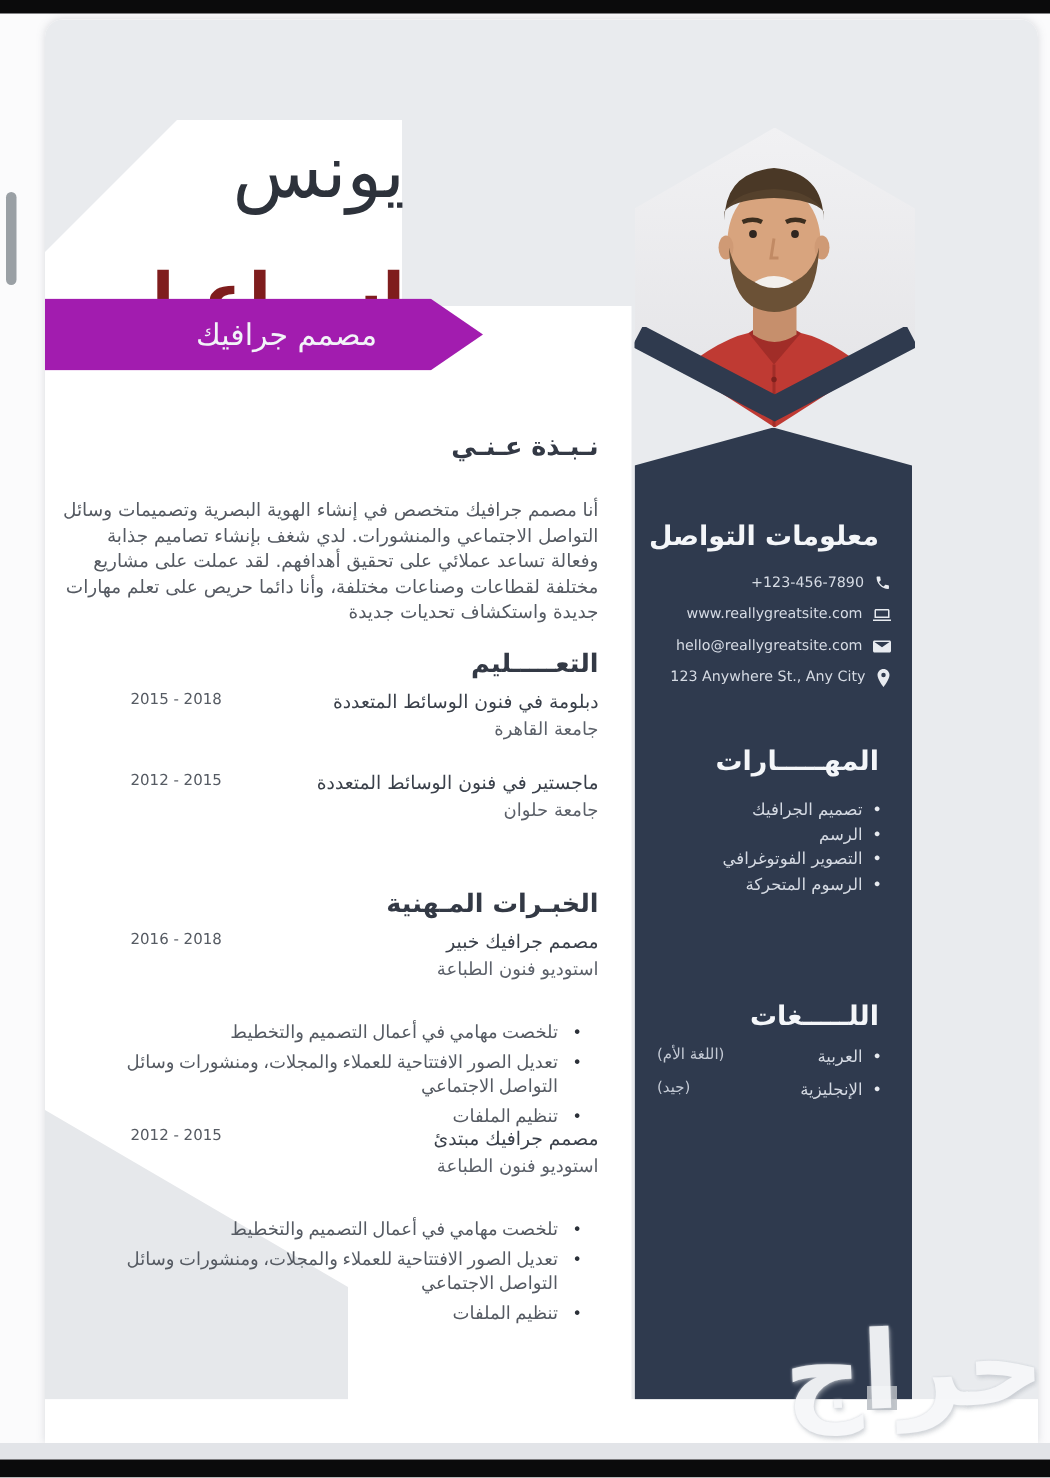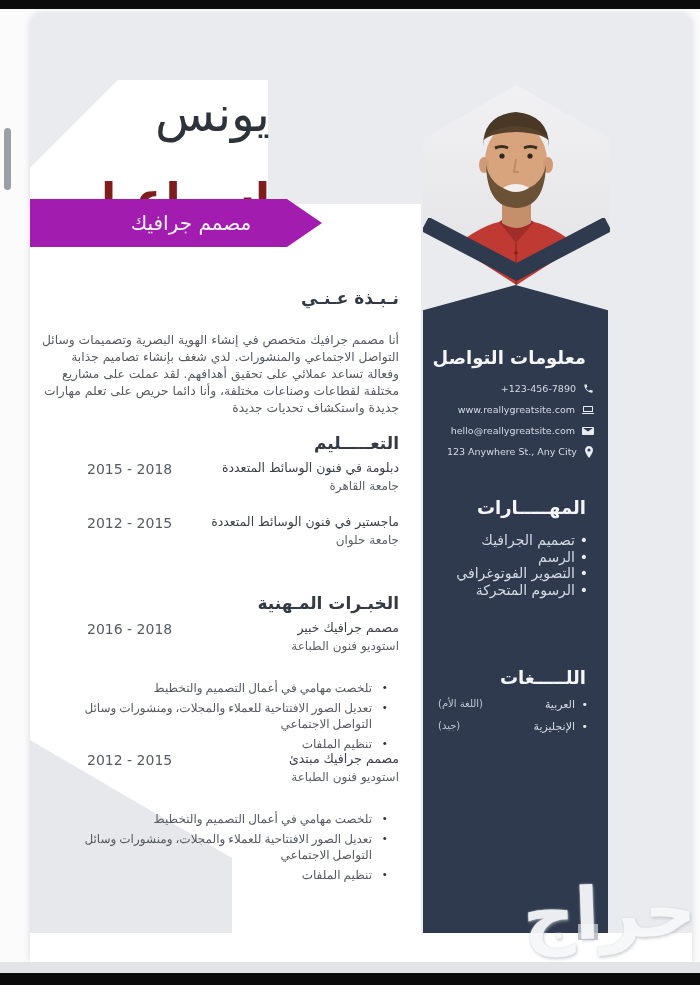--- a/index.html
+++ b/index.html
@@ -37,35 +37,35 @@
   .vchev{left:393px;top:205px;width:187px;height:80px;}
   
   .sidebar{left:393px;top:272px;width:185px;height:648px;background:#2f3a4e;
     clip-path:polygon(50% 0,100% 3.9%,100% 100%,0 100%,0 3.9%);direction:rtl;}
   .sb-h{position:absolute;right:22px;color:#f4f6f9;font-size:18px;font-weight:bold;white-space:nowrap;}
   .contact-list{position:absolute;right:14px;top:93px;width:160px;}
   .contact-row{display:flex;align-items:center;gap:7px;height:21px;direction:rtl;justify-content:flex-start;}
   .contact-row svg{flex:0 0 auto;}
   .contact-row span{color:#d6dbe4;font-size:9.5px;direction:ltr;white-space:nowrap;}
   .sb-list{position:absolute;right:20px;margin:0;padding:0;list-style:none;}
-  .sb-list li{color:#d5dae3;font-size:14px;line-height:16.5px;position:relative;padding-right:13px;white-space:nowrap;}
+  .sb-list li{color:#d5dae3;font-size:11px;line-height:16.5px;position:relative;padding-right:13px;white-space:nowrap;}
   .sb-list li::before{content:"•";position:absolute;right:0;color:#e8ebf0;}
   .lang-list{position:absolute;right:20px;top:413px;width:150px;}
   .lang-row{display:flex;direction:rtl;justify-content:space-between;margin-bottom:9px;}
   .lang-name{color:#d5dae3;font-size:11px;position:relative;padding-right:13px;}
   .lang-name::before{content:"•";position:absolute;right:0;color:#e8ebf0;}
   .lang-level{color:#c3c9d4;font-size:10px;}
   
   .h-main{position:absolute;right:293px;color:#333945;font-size:17px;font-weight:bold;direction:rtl;white-space:nowrap;}
   .about-p{right:293px;top:307px;width:362px;direction:rtl;text-align:right;
     color:#555a62;font-size:12.3px;line-height:17px;}
   .row-flex{position:absolute;right:293px;width:312px;direction:rtl;display:flex;justify-content:space-between;align-items:flex-start;}
   .item-title{color:#3a404a;font-size:12.5px;font-weight:normal;}
   .item-sub{color:#5b6069;font-size:12px;margin-top:4px;}
-  .dates{color:#565b63;font-size:14px;direction:ltr;padding-top:1px;}
+  .dates{color:#565b63;font-size:10px;direction:ltr;padding-top:1px;}
   .blist{position:absolute;right:293px;width:308px;direction:rtl;margin:12px;padding:0;list-style:none;font-family:Liberation Serif, serif;}
   .blist li{color:#555a62;font-size:12px;line-height:16.5px;position:relative;padding-right:15px;margin-bottom:3px;}
   .blist li::before{content:"•";position:absolute;right:0;top:0;color:#2b3038;font-size:13px;}
   
   .watermark{right:4px;top:872px;width:230px;text-align:right;direction:rtl;
     font-size:72px;font-weight:bold;color:#f6f7f9;opacity:.95;
     text-shadow:0 0 2px #ced2d8,1px 2px 3px rgba(170,175,183,.55);transform:rotate(-2deg);}
   .wm-tab{left:578px;top:924px;width:20px;height:16px;background:#b9bdc3;opacity:.85;}
 </style>
 </head>

